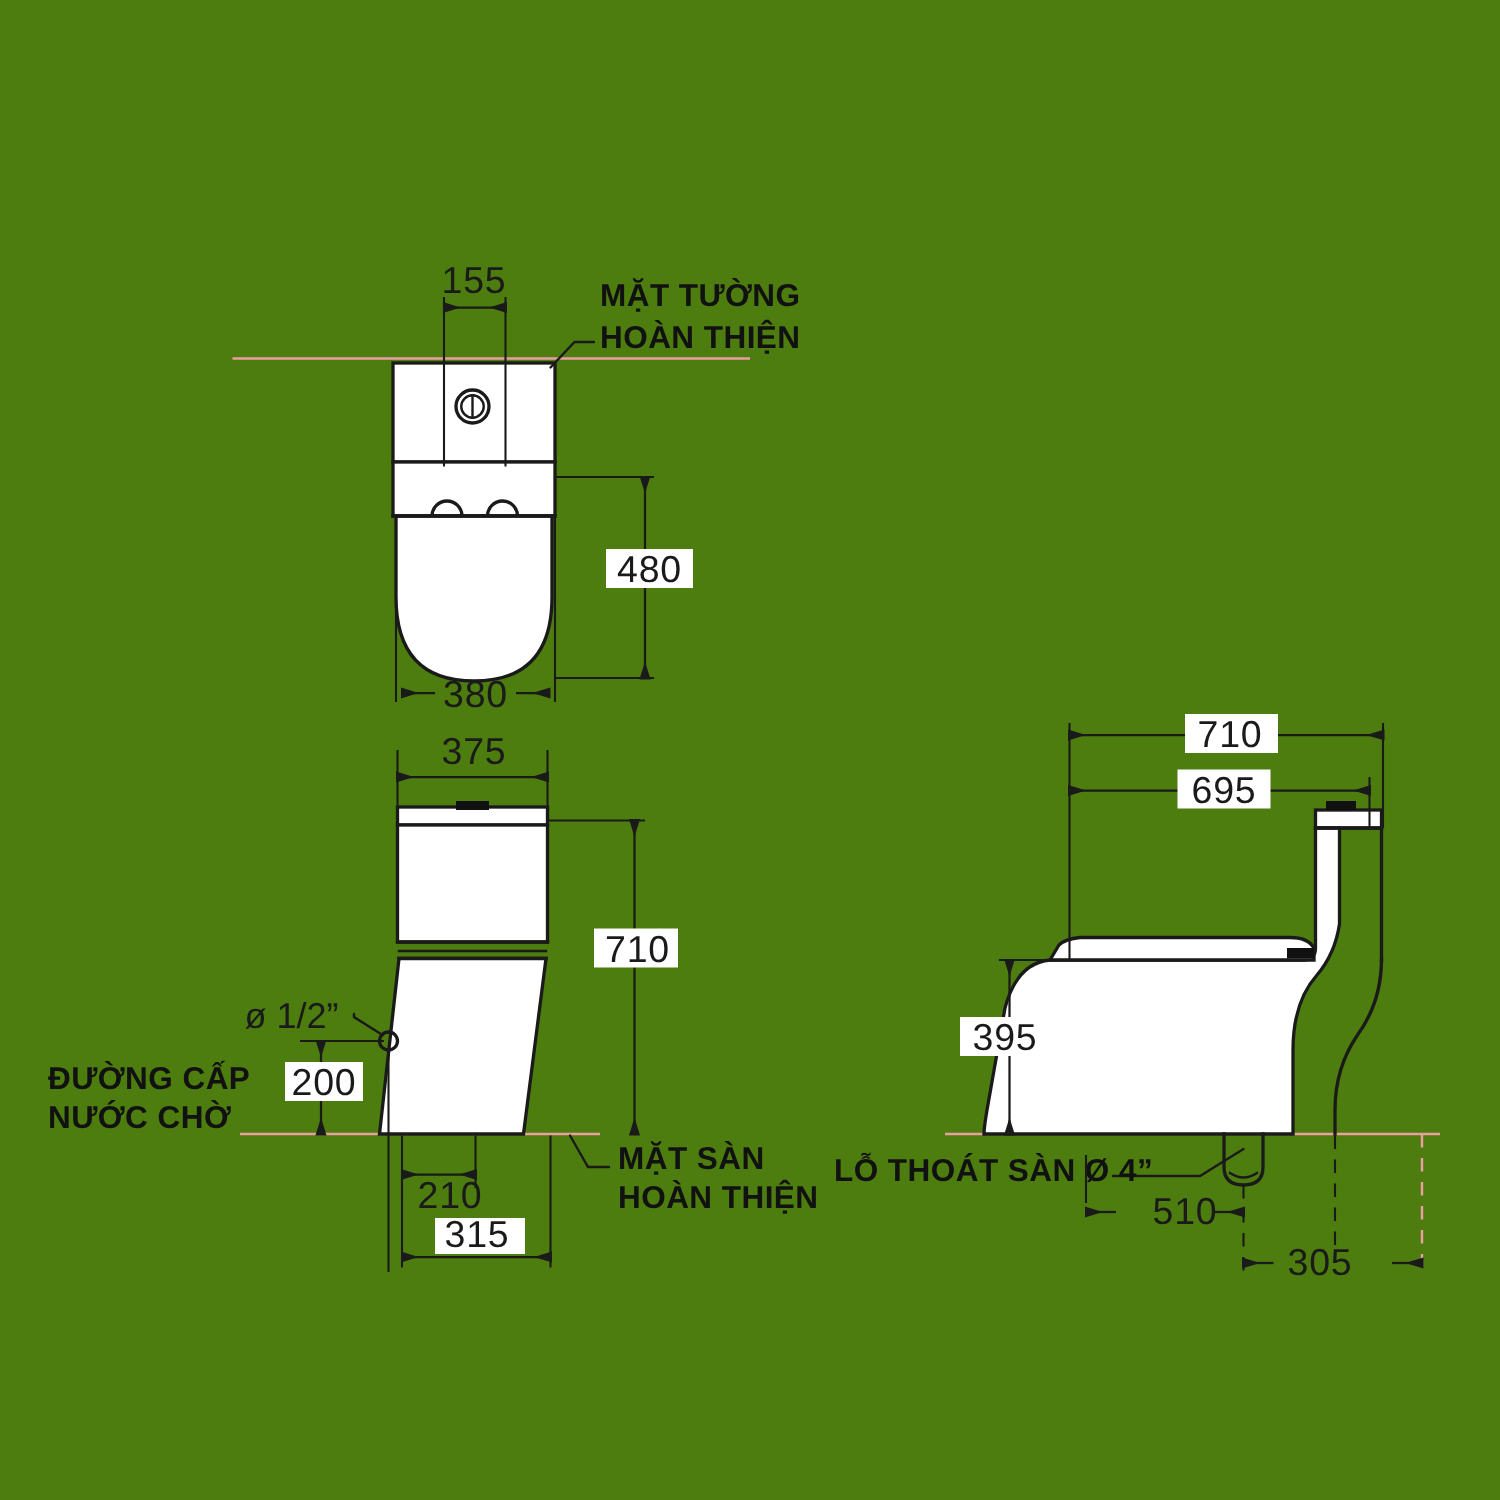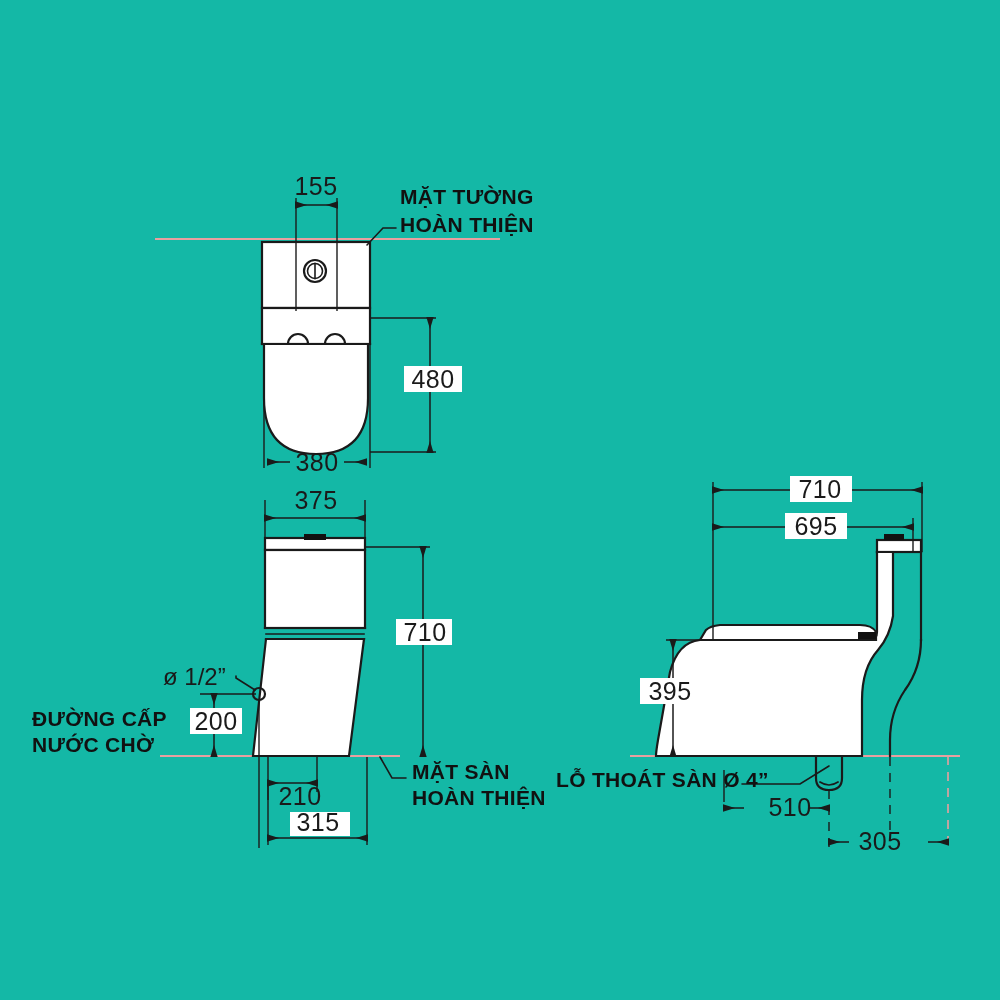--- a/index.html
+++ b/index.html
@@ -10,21 +10,21 @@
   body {
     width: 1000px;
     height: 1000px;
     font-family: "Liberation Sans", sans-serif;
     overflow: hidden;
   }
   #drawing-root {
     position: relative;
     width: 1000px;
     height: 1000px;
-    background: #14b8a6;
+    background: #4d7c0f;
   }
   svg.sheet {
     position: absolute;
     top: 0;
     left: 0;
     width: 1000px;
     height: 1000px;
   }
   .dim-text {
     font-family: "Liberation Sans", sans-serif;

